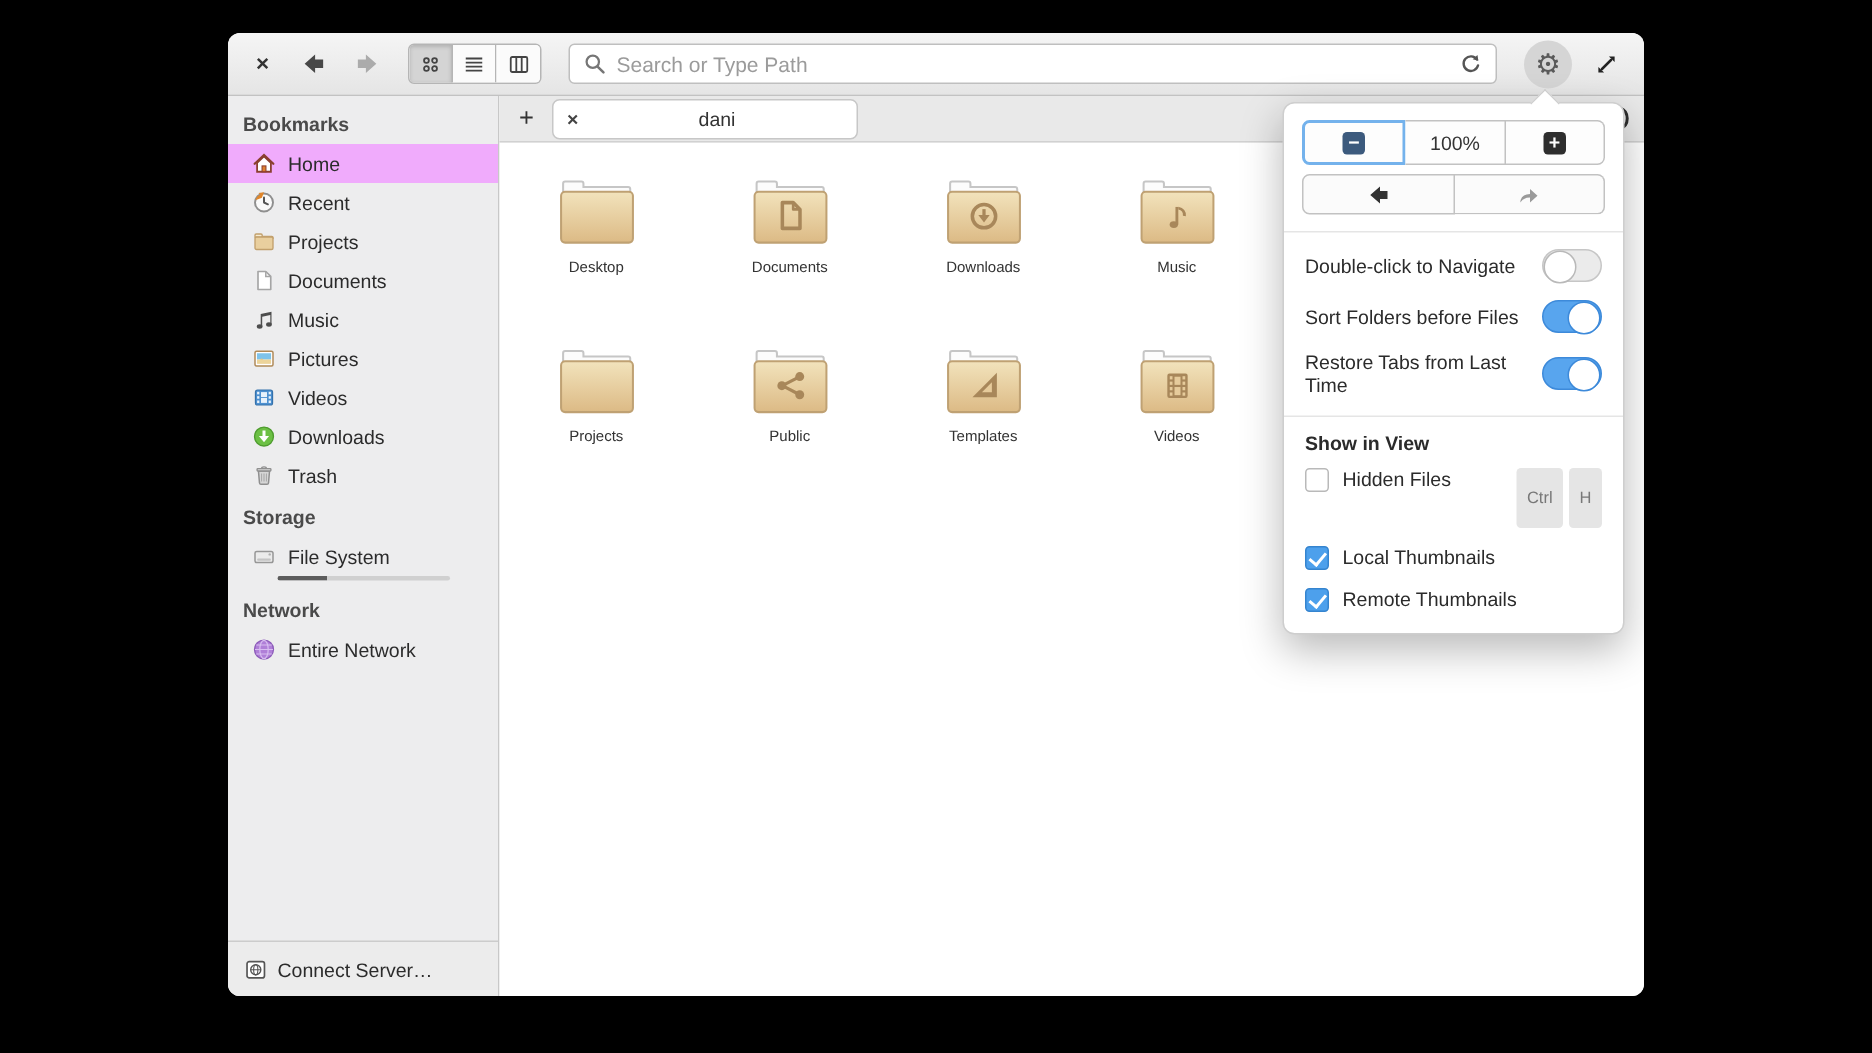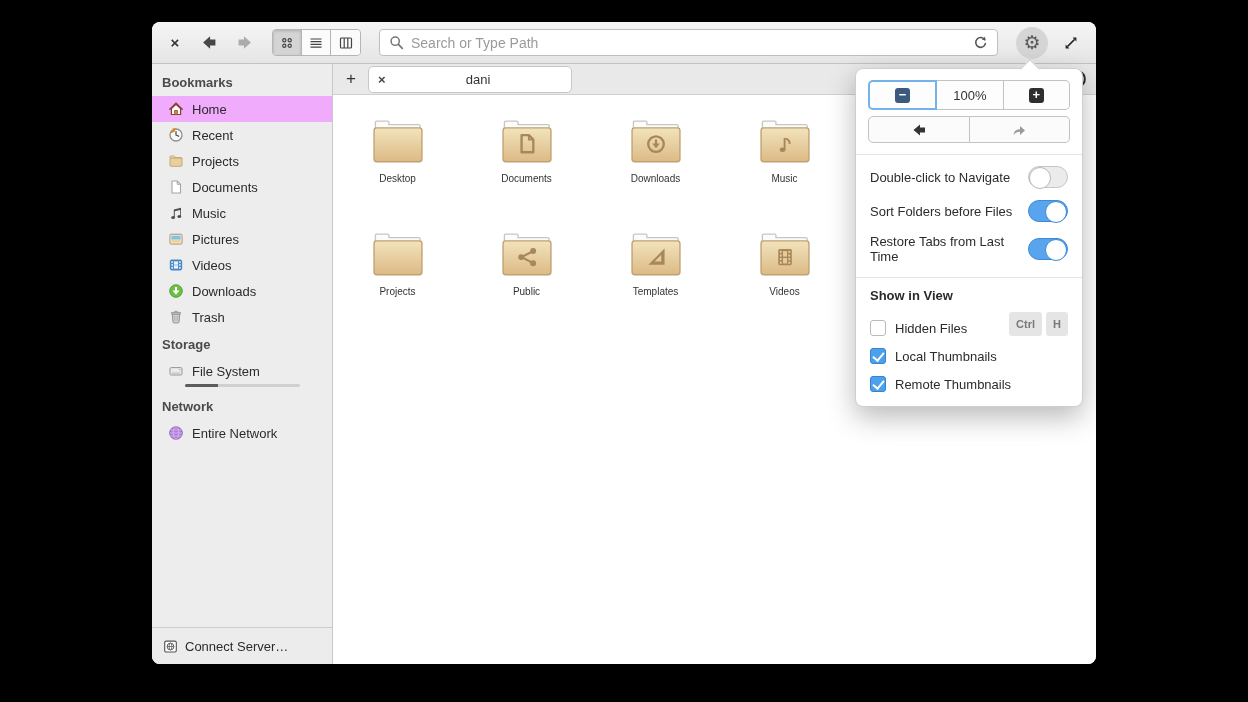--- a/index.html
+++ b/index.html
@@ -72,27 +72,27 @@
   .nseg:last-child { border-radius:0 5px 5px 0; }
   .pop-sep { height:1px; background:#e5e5e5; }
   .switch-rows { padding:5px 0 7px; }
   .switch-row { display:flex; align-items:center; justify-content:space-between; padding:6px 14px; font-size:13px; color:#2b2b2b; }
   .toggle { width:40px; height:22px; border-radius:11px; background:#ebebeb; border:1px solid #c6c6c6; position:relative; flex:0 0 40px; }
   .toggle::after { content:""; position:absolute; width:20px; height:20px; border-radius:50%; background:#fff;
                    border:1px solid #b9b9b9; top:0; left:0; }
   .toggle.on { background:#58a5ee; border-color:#3d8ada; }
   .toggle.on::after { left:auto; right:0; border-color:#3d8ada; }
   .pop-header { font-weight:bold; font-size:13px; color:#2b2b2b; padding:10px 14px 3px; }
-  .check-row { display:flex; align-items:flex-end; gap:9px; padding:6px 14px; font-size:13px; color:#2b2b2b; }
+  .check-row { display:flex; align-items:flex-start; gap:9px; padding:6px 14px; font-size:13px; color:#2b2b2b; }
   .checkbox { width:16px; height:16px; border:1px solid #b9b9b9; border-radius:3px; background:#fff; position:relative; flex:0 0 16px; }
   .checkbox.checked { background:#4da0ec; border-color:#3584cf; }
   .checkbox.checked::after { content:""; position:absolute; left:4px; top:1px; width:5px; height:9px;
                    border:solid #fff; border-width:0 2px 2px 0; transform:rotate(40deg); }
   .kbds { margin-left:auto; display:flex; gap:4px; }
-  .kbd { background:#e5e5e5; border-radius:3px; padding:6px 7px; font-size:11px; color:#787878;font-weight:bold; }
+  .kbd { background:#e5e5e5; border-radius:3px; padding:14px 7px; font-size:11px; color:#787878; }
   .hidden-defs { position:absolute; width:0; height:0; overflow:hidden; }
 </style>
 </head>
 <body>
 
 <svg class="hidden-defs" xmlns="http://www.w3.org/2000/svg">
   <defs>
     <linearGradient id="fgrad" x1="0" y1="0" x2="0" y2="1">
       <stop offset="0" stop-color="#f2e3bc"></stop>
         <stop offset="1" stop-color="#dcba85"></stop>

